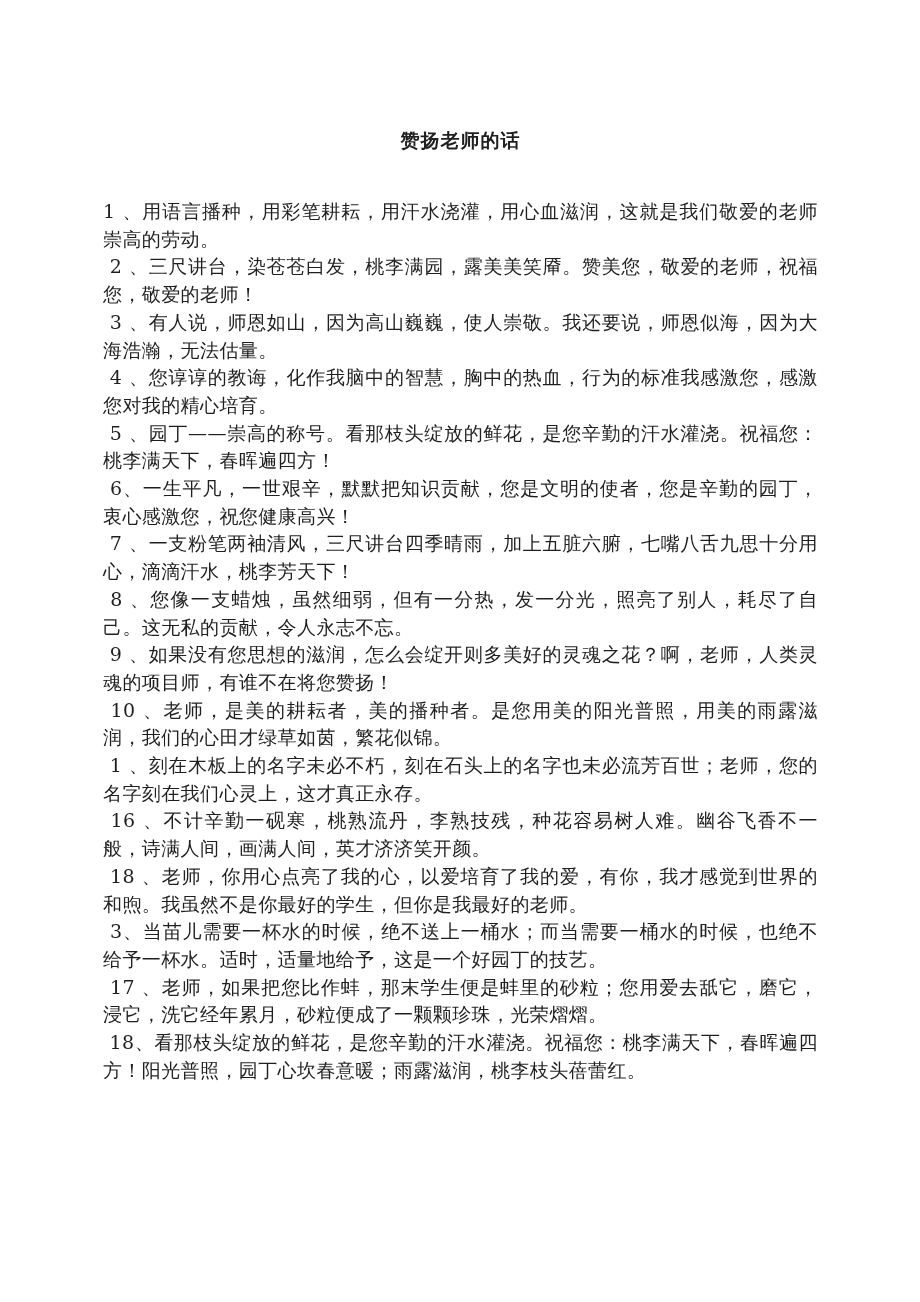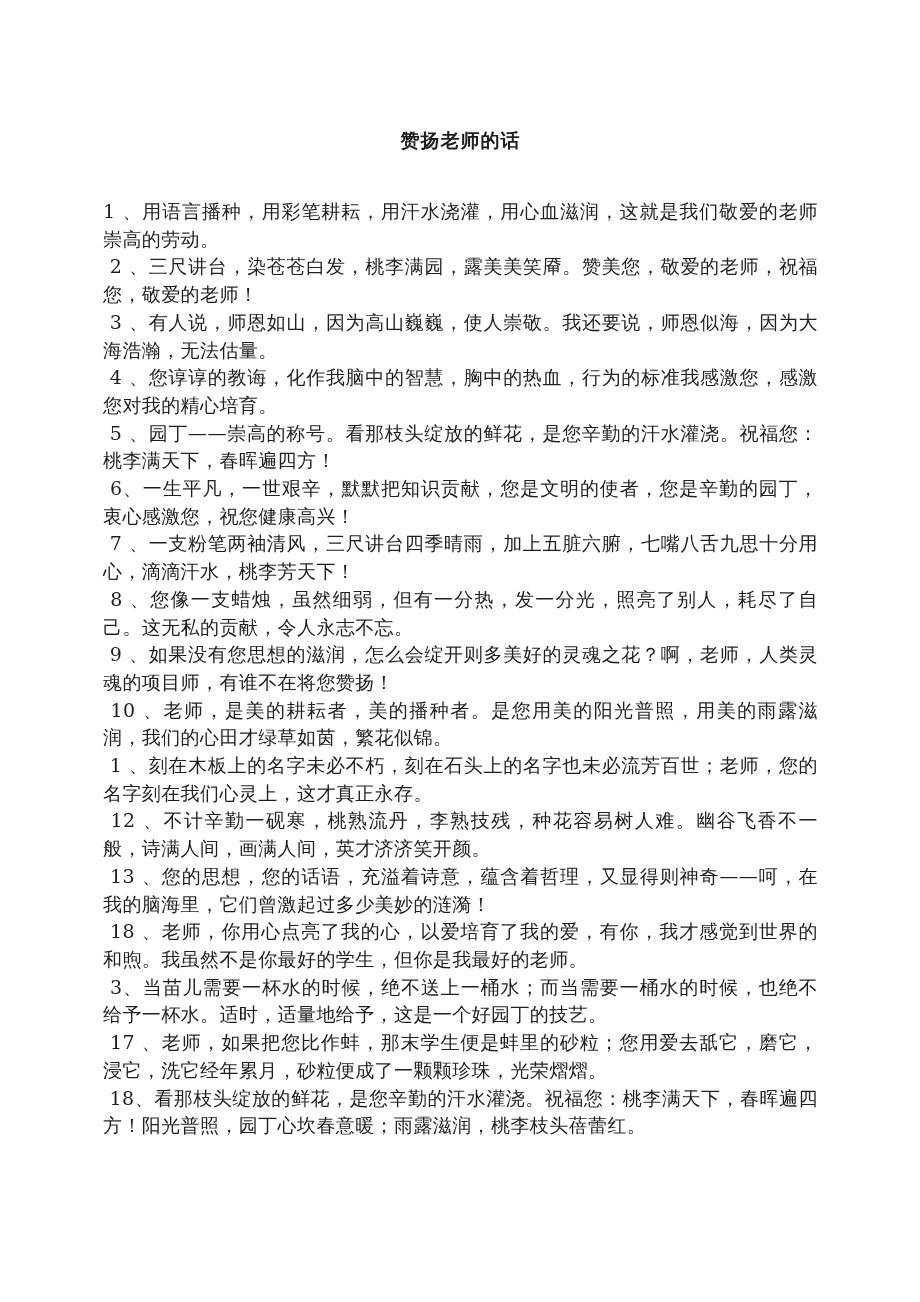--- a/index.html
+++ b/index.html
@@ -49,20 +49,19 @@
     <p> 2 、三尺讲台，染苍苍白发，桃李满园，露美美笑厣。赞美您，敬爱的老师，祝福您，敬爱的老师！</p>
     <p> 3 、有人说，师恩如山，因为高山巍巍，使人崇敬。我还要说，师恩似海，因为大海浩瀚，无法估量。</p>
     <p> 4 、您谆谆的教诲，化作我脑中的智慧，胸中的热血，行为的标准我感激您，感激您对我的精心培育。</p>
     <p> 5 、园丁——崇高的称号。看那枝头绽放的鲜花，是您辛勤的汗水灌浇。祝福您：桃李满天下，春晖遍四方！</p>
     <p> 6、一生平凡，一世艰辛，默默把知识贡献，您是文明的使者，您是辛勤的园丁，衷心感激您，祝您健康高兴！</p>
     <p> 7 、一支粉笔两袖清风，三尺讲台四季晴雨，加上五脏六腑，七嘴八舌九思十分用心，滴滴汗水，桃李芳天下！</p>
     <p> 8 、您像一支蜡烛，虽然细弱，但有一分热，发一分光，照亮了别人，耗尽了自己。这无私的贡献，令人永志不忘。</p>
     <p> 9 、如果没有您思想的滋润，怎么会绽开则多美好的灵魂之花？啊，老师，人类灵魂的项目师，有谁不在将您赞扬！</p>
     <p> 10 、老师，是美的耕耘者，美的播种者。是您用美的阳光普照，用美的雨露滋润，我们的心田才绿草如茵，繁花似锦。</p>
     <p> 1 、刻在木板上的名字未必不朽，刻在石头上的名字也未必流芳百世；老师，您的名字刻在我们心灵上，这才真正永存。</p>
-    <p> 12 、不计辛勤一砚寒，桃熟流丹，李熟技残，种花容易树人难。幽谷飞香不一般，诗满人间，画满人间，英才济济笑开颜。</p>
-    <p> 13 、您的思想，您的话语，充溢着诗意，蕴含着哲理，又显得则神奇——呵，在我的脑海里，它们曾激起过多少美妙的涟漪！</p>
+    <p> 16 、不计辛勤一砚寒，桃熟流丹，李熟技残，种花容易树人难。幽谷飞香不一般，诗满人间，画满人间，英才济济笑开颜。</p>
     <p> 18 、老师，你用心点亮了我的心，以爱培育了我的爱，有你，我才感觉到世界的和煦。我虽然不是你最好的学生，但你是我最好的老师。</p>
     <p> 3、当苗儿需要一杯水的时候，绝不送上一桶水；而当需要一桶水的时候，也绝不给予一杯水。适时，适量地给予，这是一个好园丁的技艺。</p>
     <p> 17 、老师，如果把您比作蚌，那末学生便是蚌里的砂粒；您用爱去舐它，磨它，浸它，洗它经年累月，砂粒便成了一颗颗珍珠，光荣熠熠。</p>
     <p> 18、看那枝头绽放的鲜花，是您辛勤的汗水灌浇。祝福您：桃李满天下，春晖遍四方！阳光普照，园丁心坎春意暖；雨露滋润，桃李枝头蓓蕾红。</p>
   </div>
 </div>
 
 </body></html>

